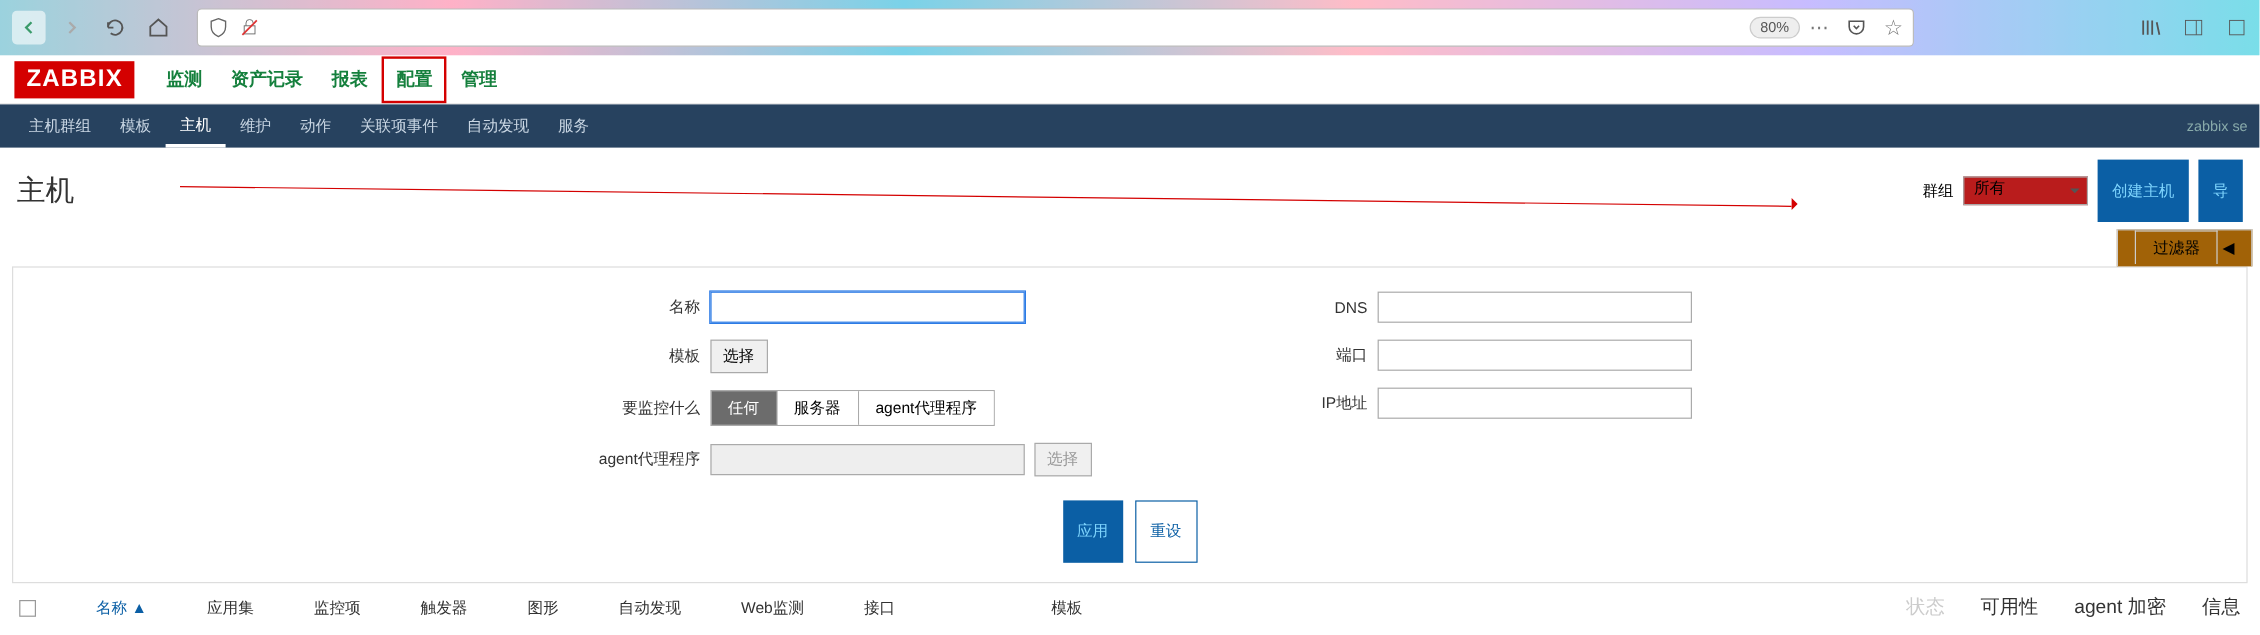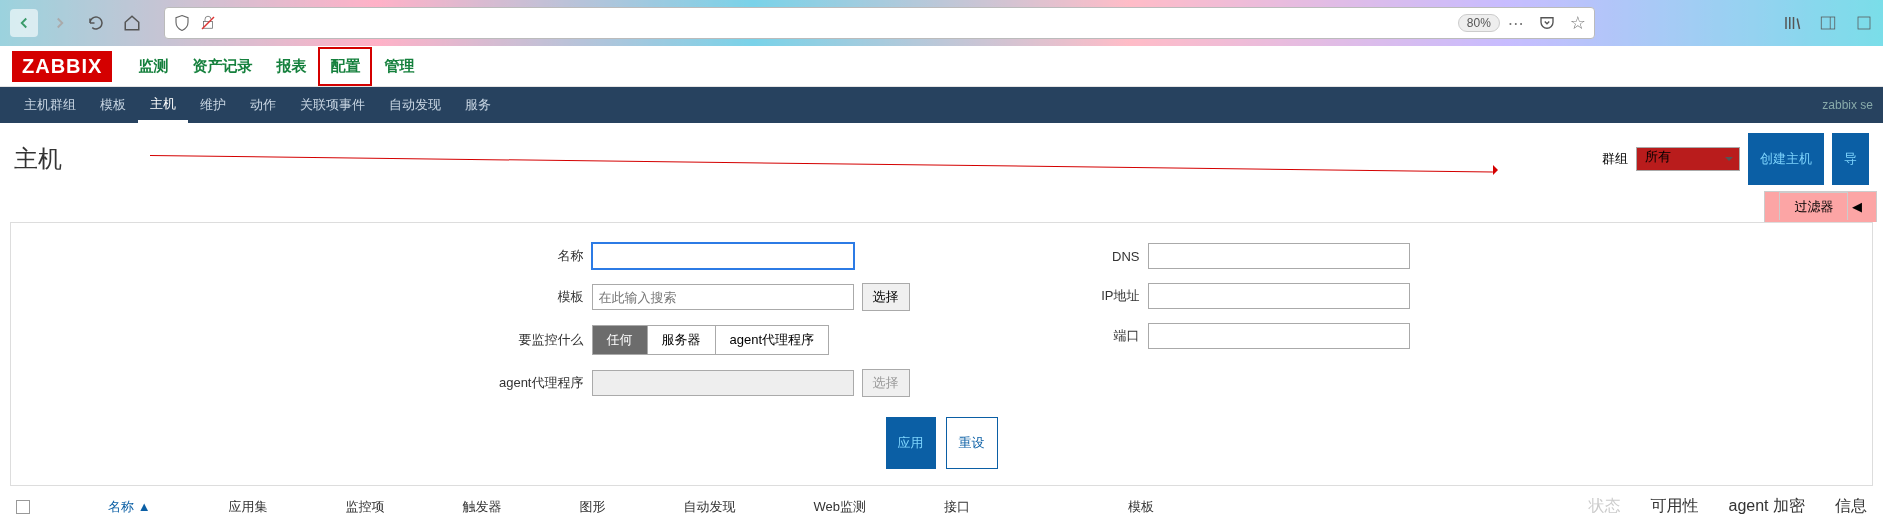--- a/index.html
+++ b/index.html
@@ -38,41 +38,41 @@
 .page-title { font-size: 24px; color: #333; }
 .page-right { margin-left: auto; display: flex; align-items: center; gap: 8px; font-size: 13px; }
 .dropdown { border:1px solid #aaa; background:#b91c1c; height:24px; display:flex; padding:0 22px 0 8px; font-size:13px; position:relative; min-width:104px; }
 .dropdown::after { content:""; position:absolute; right:6px; top:9px; border:4px solid transparent; border-top-color:#555; }
 .btn-primary { background:#0b5fa5; color:#7dd3fc; border:none; padding:17px 12px; font-size:13px; cursor:pointer; }
 .btn-default { background:#fff; color:#0b5fa5; border:1px solid #0b5fa5; padding:5px 12px; font-size:13px; cursor:pointer; }
 .red-line { position:absolute; left:150px; right:390px; top:32px; height:0; border-top:1px solid #d40000; transform-origin:left; transform:rotate(0.7deg); pointer-events:none; }
 .red-arrow { position:absolute; right:380px; top:42px; width:0; height:0; border:5px solid transparent; border-left-color:#d40000; pointer-events:none; }
 
 .filter-tab { display:flex; justify-content:flex-end; padding:0 6px; }
-.filter-tab span { border:1px solid #ccc; border-bottom:none; padding:6px 14px; font-size:13px; background:#fca5a5; cursor:pointer; }
+.filter-tab span { border:1px solid #ccc; border-bottom:none; padding:6px 14px; font-size:13px; background:#a16207; cursor:pointer; }
 
 
 .filter-panel { border:1px solid #ddd; margin:0 10px; padding:20px 30px 16px; background:#fff; }
 .filter-grid { display:flex; gap:120px; justify-content:center; }
 .filter-col { display:flex; flex-direction:column; gap:14px; }
 .filter-row { display:flex; align-items:center; gap:8px; }
 .filter-label { width:110px; text-align:right; font-size:13px; color:#333; }
 .filter-input { width:262px; height:26px; border:1px solid #aaa; padding:0 6px; font-size:13px; }
 .filter-input.focus { border:1px solid #2c7be5; outline:1px solid #2c7be5; }
 .filter-input.disabled { background:#eee; }
 .select-btn { border:1px solid #aaa; background:#f0f0f0; padding:4px 10px; font-size:13px; cursor:pointer; }
 .select-btn.disabled { color:#999; }
 .seg-group { display:flex; border:1px solid #aaa;justify-content:center; }
 .seg { padding:5px 14px; font-size:13px; cursor:pointer; background:#fff; border-right:1px solid #aaa; }
 .seg:last-child { border-right:none; }
 .seg.active { background:#6c6c6c; color:#fff; }
 .filter-actions { display:flex; justify-content:center; gap:10px; margin-top:20px; }
 
 
-.tbl-head { display:flex; align-items:center; padding:10px 16px 4px; font-size:13px; color:#0b5fa5; gap:78px; }
+.tbl-head { display:flex; align-items:center; padding:10px 16px 4px; font-size:13px; color:#0b5fa5; gap:50px; }
 .tbl-head .chk { width:14px; height:14px; border:1px solid #999; }
 .tbl-head .col { cursor:pointer; }
 .tbl-head .col.dark { color:#333; }
 .watermark { margin-left:auto; color:#ccc; font-size:16px; display:flex; gap:30px; }
 
 svg { width:18px; height:18px; }
 </style>
 </head>
 <body>
 
@@ -173,21 +173,20 @@
 
 <div class="filter-panel">
   <div class="filter-grid">
     <div class="filter-col">
       <div class="filter-row">
         <div class="filter-label">名称</div>
         <input class="filter-input focus" style="">
       </div>
       <div class="filter-row">
         <div class="filter-label">模板</div>
-        <input class="filter-input" placeholder="在此输入搜索" style="">
         <button class="select-btn">选择</button>
       </div>
       <div class="filter-row">
         <div class="filter-label">要监控什么</div>
         <div class="seg-group">
           <div class="seg active">任何</div>
           <div class="seg">服务器</div>
           <div class="seg">agent代理程序</div>
         </div>
       </div>
@@ -196,25 +195,25 @@
         <input class="filter-input disabled" disabled="" style="">
         <button class="select-btn disabled">选择</button>
       </div>
     </div>
     <div class="filter-col">
       <div class="filter-row">
         <div class="filter-label">DNS</div>
         <input class="filter-input" style="">
       </div>
       <div class="filter-row">
+        <div class="filter-label">端口</div>
+        <input class="filter-input" style="">
+      </div>
+      <div class="filter-row">
         <div class="filter-label">IP地址</div>
-        <input class="filter-input" style="">
-      </div>
-      <div class="filter-row">
-        <div class="filter-label">端口</div>
         <input class="filter-input" style="">
       </div>
     </div>
   </div>
   <div class="filter-actions">
     <button class="btn-primary">应用</button>
     <button class="btn-default">重设</button>
   </div>
 </div>
 

